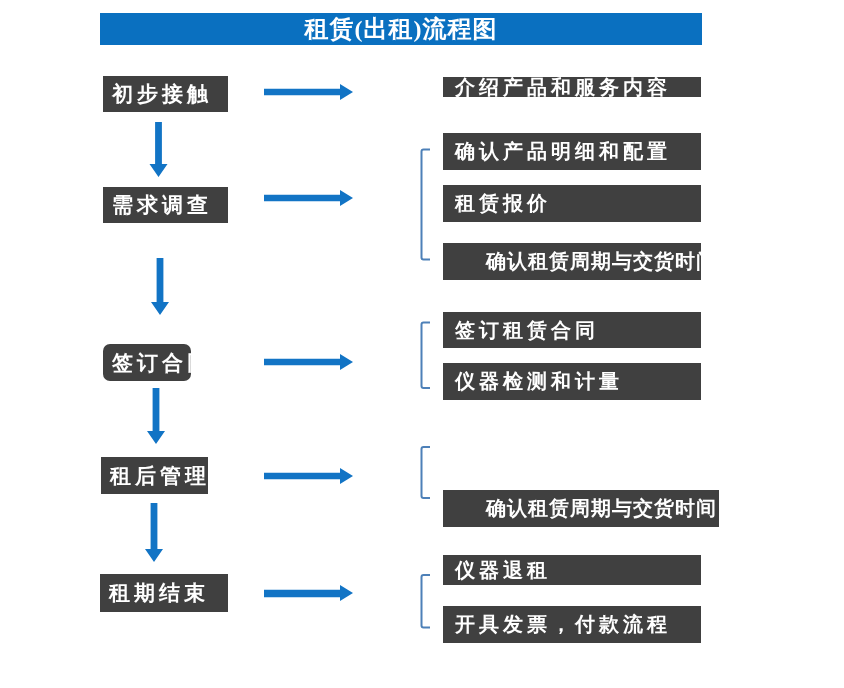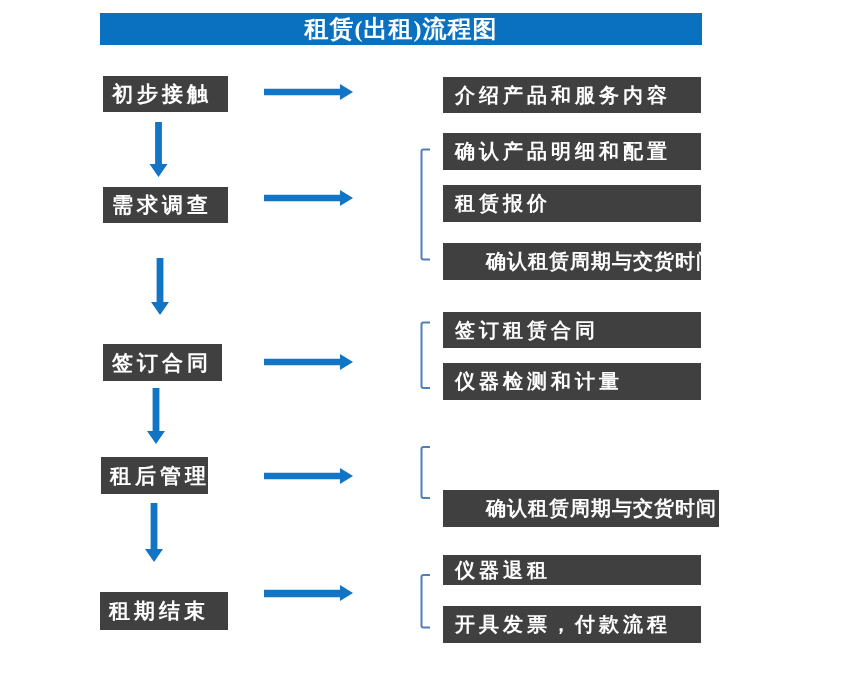--- a/index.html
+++ b/index.html
@@ -26,26 +26,26 @@
     font-weight:bold;white-space:nowrap;
     box-sizing:border-box;
   }
   .step-box{font-size:21px;letter-spacing:4px;padding-left:9px;}
   .out-box{font-size:20px;letter-spacing:4px;padding-left:12px;width:258px;height:37px;}
   .out-box.tight{letter-spacing:1px;padding-left:43px;}
 
   
   .s1{left:103px;top:76px;width:125px;height:36px;}
   .s2{left:103px;top:187px;width:125px;height:36px;}
-  .s3{left:103px;top:344px;width:119px;height:37px;}
+  .s3{left:103px;top:344px;width:88px;height:37px;border-radius:7px;}
   .s4{left:101px;top:457px;width:107px;height:37px;}
-  .s5{left:100px;top:592px;width:128px;height:38px;}
+  .s5{left:100px;top:574px;width:128px;height:38px;}
 
   
-  .o1a{left:443px;top:77px;height:36px;}
+  .o1a{left:443px;top:77px;height:20px;}
   .o2a{left:443px;top:133px;}
   .o2b{left:443px;top:185px;}
   .o2c{left:443px;top:243px;}
   .o3a{left:443px;top:312px;height:36px;}
   .o3b{left:443px;top:363px;}
   .o4a{left:443px;top:423px;}
   .o4b{left:443px;top:490px;width:276px;}
   .o5a{left:443px;top:555px;height:30px;}
   .o5b{left:443px;top:606px;}
 

